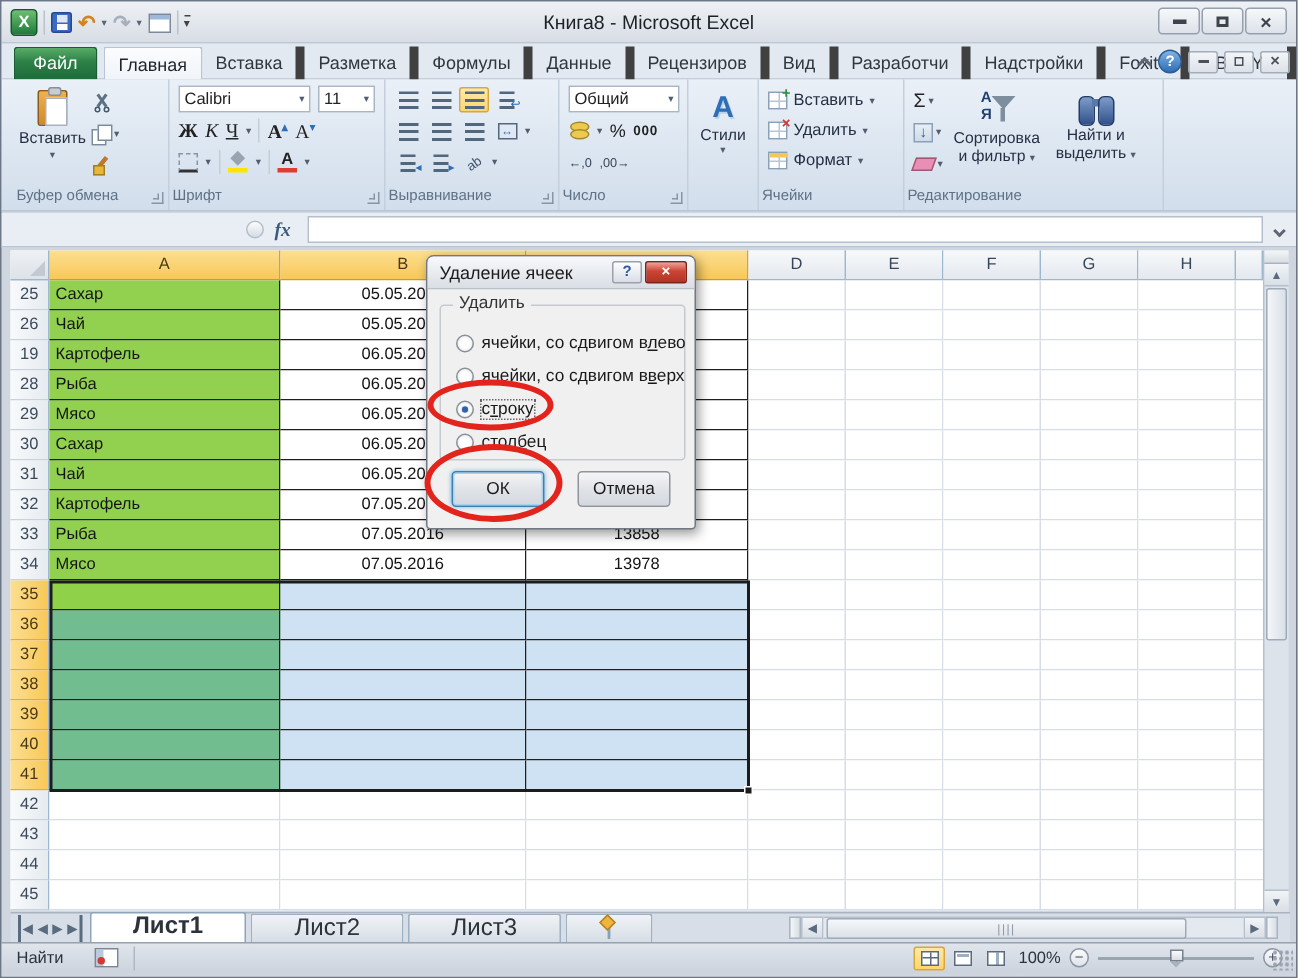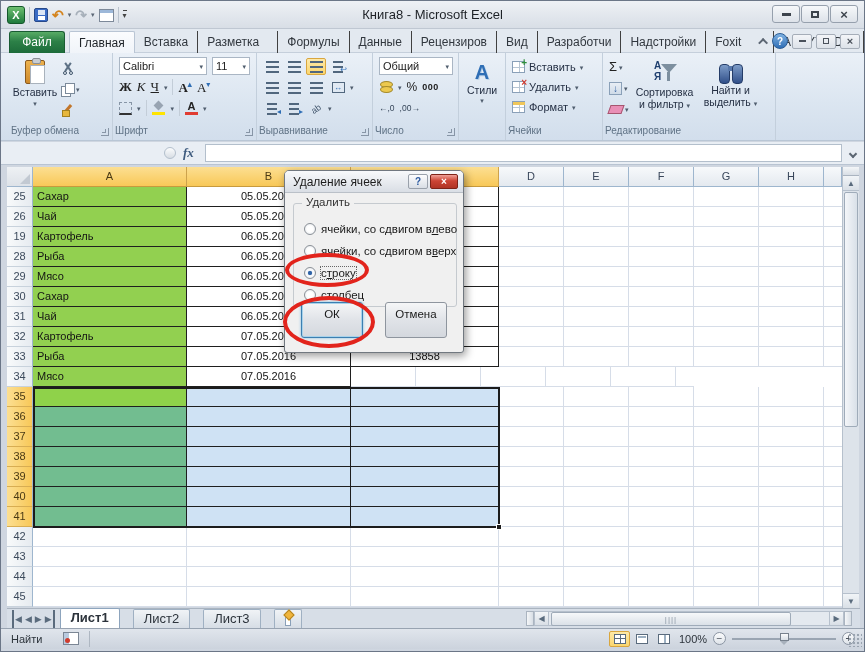--- a/index.html
+++ b/index.html
@@ -31,21 +31,21 @@
   .wb .rest{width:8px;height:7px;border:2px solid #3d444d;}
   .wb .cls{font-size:13px;font-weight:bold;color:#3d444d;line-height:13px;}
 
   
   .tabstrip{position:absolute;left:0;top:28px;width:100%;height:24px;background:#e3e9f0;
     border-bottom:1px solid #c5cfdb;}
   .filetab{position:absolute;left:8px;top:2px;width:56px;height:22px;border-radius:3px 3px 0 0;
     background:linear-gradient(#58ac66,#2c8047 45%,#1d6c3a);border:1px solid #1a5c33;border-bottom:none;
     color:#fff;font-size:12px;text-align:center;line-height:21px;}
   #tab-items{position:absolute;left:68px;top:2px;display:flex;height:22px;}
-  .rtab{padding:0 9px;font-size:12px;color:#31373e;line-height:22px;border-right:1px solid #404040;}
+  .rtab{padding:0 9px;font-size:12px;color:#31373e;line-height:22px;border-right:6px solid #404040;}
   .rtab.active{background:linear-gradient(#fbfcfe,#f0f4f9);border:1px solid #b9c5d4;border-bottom:none;
     border-radius:2px 2px 0 0;margin-top:0;color:#1f2429;}
   .strip-right{position:absolute;right:4px;top:4px;display:flex;align-items:center;gap:4px;}
   .chev-up{width:7px;height:7px;border-top:2px solid #5c6673;border-left:2px solid #5c6673;transform:rotate(45deg) translateY(2px);}
   .help-ic{width:16px;height:16px;border-radius:50%;background:linear-gradient(#7fb2e3,#2f6eb5);
     color:#fff;font-weight:bold;font-size:10px;text-align:center;line-height:16px;border:1px solid #2a5d97;}
   .cwb{width:20px;height:15px;border:1px solid #a5adb8;border-radius:2px;background:linear-gradient(#f3f5f8,#dde2e9);
     display:flex;align-items:center;justify-content:center;}
   .cwb .bar{width:7px;height:2px;background:#4a515b;}
   .cwb .rest{width:6px;height:6px;border:1.5px solid #4a515b;}
@@ -204,37 +204,37 @@
   .groupbox{position:absolute;left:8px;top:32px;width:164px;height:104px;border:1px solid #c5cacf;border-radius:3px;}
   .gb-label{position:absolute;left:8px;top:-8px;background:#f0f0f0;padding:0 4px;font-size:11.5px;color:#333;}
   #dlg-options{position:absolute;left:10px;top:14px;}
   .opt{display:flex;align-items:center;height:22px;gap:5px;}
   .radio{width:12px;height:12px;border-radius:50%;border:1px solid #8a9097;background:radial-gradient(#fff 40%,#dfe3e8);position:relative;flex:none;}
   .opt.on .radio:after{content:"";position:absolute;left:3px;top:3px;width:4px;height:4px;border-radius:50%;background:#2f63a6;box-shadow:0 0 1px #2f63a6;}
   .olabel{font-size:11.5px;color:#1a1a1a;white-space:nowrap;}
   .opt.on .olabel{outline:1px dotted #666;}
   .accel{text-decoration:underline;}
   .dlg-buttons{position:absolute;left:0;bottom:14px;width:100%;display:flex;justify-content:space-between;padding:0 16px;}
-  .pbtn{width:62px;height:36px;border:1px solid #8e959e;border-radius:3px;background:linear-gradient(#f5f6f7,#e0e3e8 50%,#d4d8de);
+  .pbtn{width:62px;height:24px;border:1px solid #8e959e;border-radius:3px;background:linear-gradient(#f5f6f7,#e0e3e8 50%,#d4d8de);
     font-size:11.5px;color:#1a1a1a;text-align:center;line-height:22px;}
   .pbtn.focus{border:1px solid #3c7fb1;box-shadow:0 0 0 1px #a8d2ea inset,0 0 3px #7ab8de;}
 
   
   .ann{position:absolute;border:4px solid #e2241c;border-radius:50%;z-index:60;pointer-events:none;}
   #ann-option{left:284px;top:252px;width:84px;height:34px;}
   #ann-ok{left:282px;top:295px;width:92px;height:52px;}
 
   
   .tabbar{position:absolute;left:6px;top:607px;width:853px;height:20px;background:#d7dee7;border-top:1px solid #aab4c0;display:flex;align-items:flex-end;}
   .nav{display:flex;align-items:center;gap:3px;padding:0 5px;height:100%;}
   .navb{font-size:9px;color:#5a6b7d;line-height:18px;}
   .navb.first{border-left:2px solid #5a6b7d;padding-left:1px;}
   .navb.last{border-right:2px solid #5a6b7d;padding-right:1px;}
-  .stab{height:19px;padding:0 10px;font-size:13px;color:#2c333b;line-height:18px;
-    background:linear-gradient(#f0f3f6,#d6dde5);border:1px solid #9fb0c2;border-bottom:none;border-radius:2px 2px 0 0;margin-right:13px;}
+  .stab{height:19px;padding:0 28px;font-size:16px;color:#2c333b;line-height:18px;
+    background:linear-gradient(#f0f3f6,#d6dde5);border:1px solid #9fb0c2;border-bottom:none;border-radius:2px 2px 0 0;margin-right:3px;}
   .stab.active{background:#fff;font-weight:bold;height:20px;border-color:#8da4bd;}
   .ins-tab{width:28px;display:flex;align-items:center;justify-content:center;}
   .sheet-ic{position:relative;width:11px;height:13px;background:#fff;border:1px solid #8aa0b8;}
   .sheet-ic:after{content:"";position:absolute;right:-3px;top:-3px;width:6px;height:6px;background:#f0b53c;transform:rotate(45deg);border:1px solid #b5831f;}
   .hscroll{position:absolute;right:8px;bottom:1px;display:flex;align-items:center;height:17px;}
   .hs-split{width:8px;height:15px;background:linear-gradient(to right,#f4f6f8,#d8dee5);border:1px solid #aab4c0;}
   .hs-btn{width:15px;height:15px;background:linear-gradient(#f1f4f7,#d9dfe6);border:1px solid #b6c0cc;
     font-size:8px;color:#5a6b7d;text-align:center;line-height:14px;}
   .hs-track{width:280px;height:15px;background:#e4e9ef;border-top:1px solid #b6c0cc;border-bottom:1px solid #b6c0cc;position:relative;}
   .hs-thumb{position:absolute;left:2px;top:0;width:240px;height:14px;background:linear-gradient(#f6f8fa,#dbe1e8);
@@ -676,20 +676,21 @@
           <div class="cell plain" style="width: 65px;"></div>
           <div class="cell plain" style="width: 65px;"></div>
           <div class="cell plain" style="width: 65px;"></div>
           <div class="cell plain" style="width: 65px;"></div>
           <div class="cell plain last" style="width: 18px;"></div>
         </div>
         <div class="grow">
           <div class="rh" style="width: 26px;">34</div>
           <div class="cell g tbl left" style="width: 154px;">Мясо</div>
           <div class="cell tbl mid" style="width: 164px;">07.05.2016</div>
+          <div class="cell tbl mid" style="width: 148px;">13978</div>
           <div class="cell plain" style="width: 65px;"></div>
           <div class="cell plain" style="width: 65px;"></div>
           <div class="cell plain" style="width: 65px;"></div>
           <div class="cell plain" style="width: 65px;"></div>
           <div class="cell plain" style="width: 65px;"></div>
           <div class="cell plain last" style="width: 18px;"></div>
         </div>
         <div class="grow">
           <div class="rh sel" style="width: 26px;">35</div>
           <div class="cell gb tbl left" style="width: 154px;"></div>

